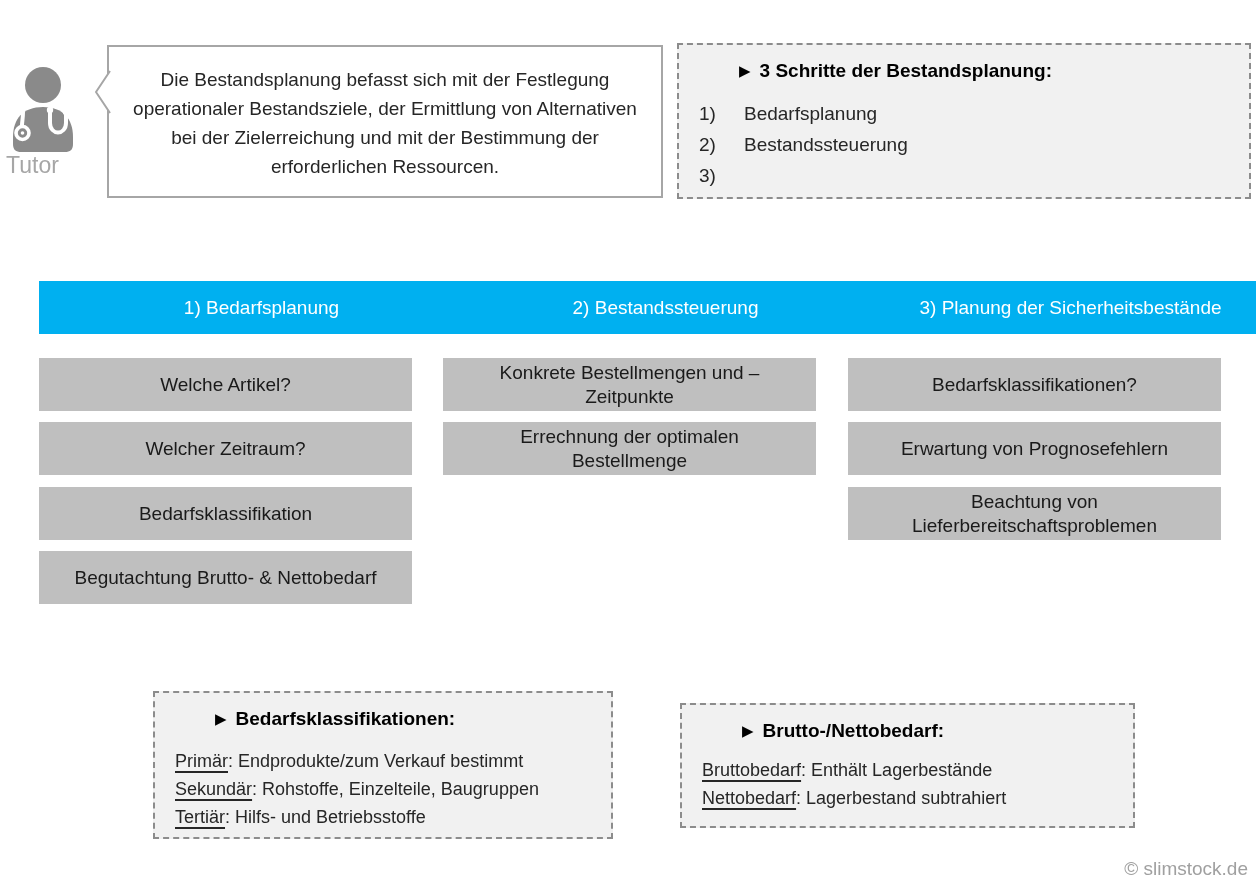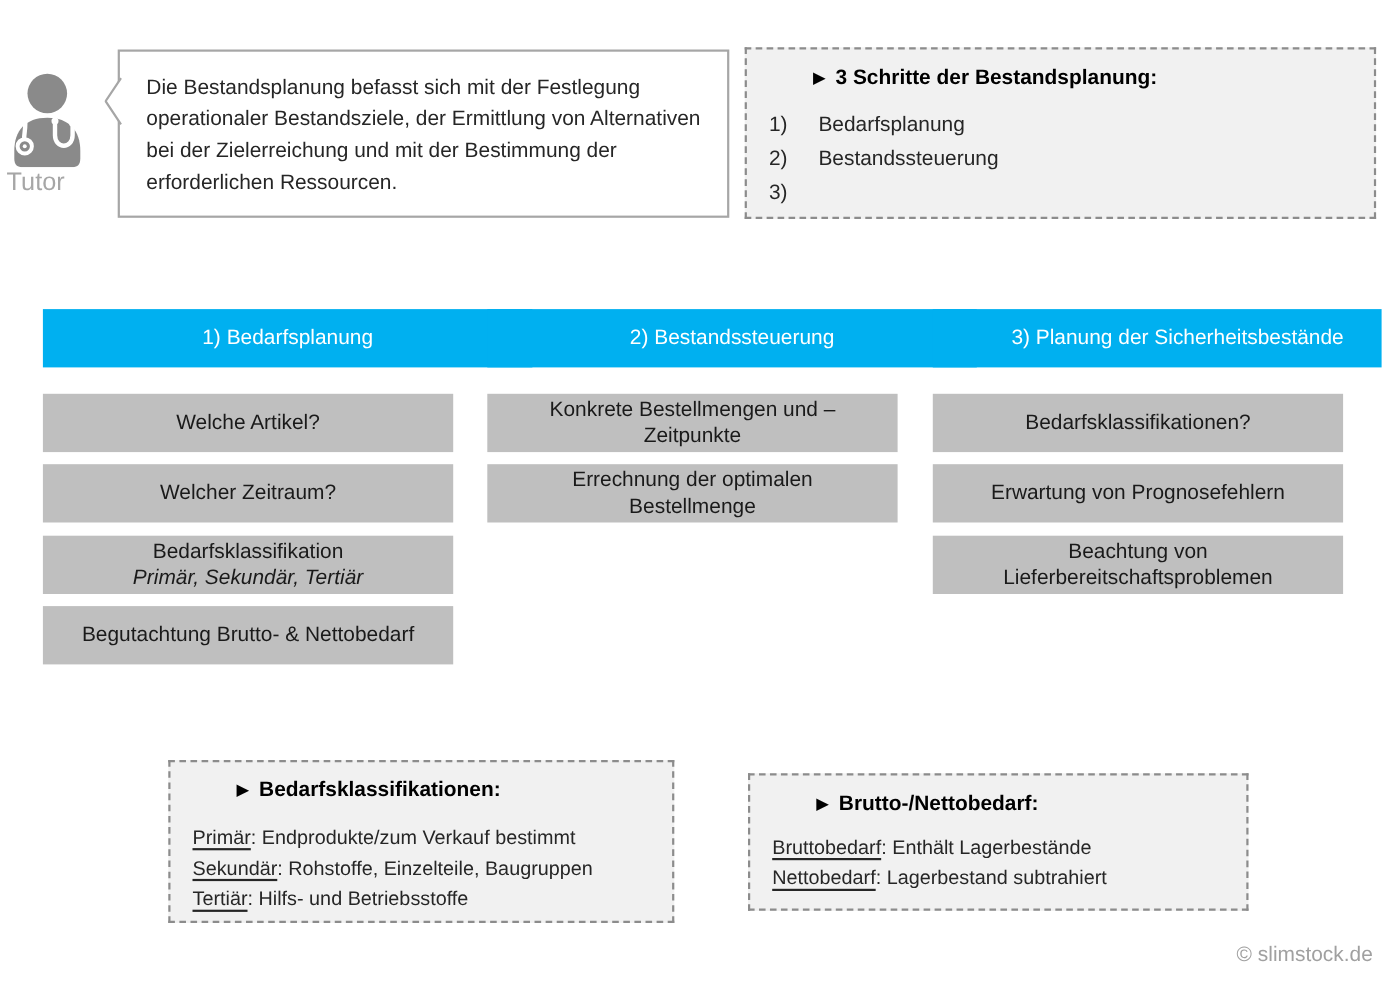--- a/index.html
+++ b/index.html
@@ -27,21 +27,21 @@
     position:absolute;left:6px;top:152px;width:76px;text-align:left;
     font-size:23px;color:var(--muted-gray);
   }
 
   
   .bubble{
     position:absolute;left:107px;top:45px;width:556px;height:153px;
     background:#fff;border:2px solid var(--bubble-border);
     padding:18px 24px;
   }
-  .bubble p{font-size:19px;line-height:29px;color:var(--text-dark);}
+  .bubble p{font-size:19px;line-height:29px;color:var(--text-dark);text-align:center;}
   .bubble .notch{position:absolute;left:-14px;top:23px;}
 
   
   .panel{
     position:absolute;background:var(--panel-bg);
     border:2px dashed var(--panel-border);
     padding:15px 20px;
   }
   .panel-title{font-weight:bold;font-size:19px;color:#000;padding-left:40px;}
   .tri{font-size:15px;margin-right:9px;position:relative;top:-1px;color:#000;}
@@ -117,21 +117,20 @@
 <div class="col-header" style="left:848px">3) Planung der Sicherheitsbestände</div>
 
 <div class="gbox" style="left:39px;top:358px">
   <span>Welche Artikel?</span>
 </div>
 <div class="gbox" style="left:39px;top:422px">
   <span>Welcher Zeitraum?</span>
 </div>
 <div class="gbox" style="left:39px;top:487px">
   <span>Bedarfsklassifikation</span>
-  <span class="italic">Primär, Sekundär, Tertiär</span>
 </div>
 <div class="gbox" style="left:39px;top:551px">
   <span>Begutachtung Brutto- &amp; Nettobedarf</span>
 </div>
 
 <div class="gbox" style="left:443px;top:358px">
   <span>Konkrete Bestellmengen und –
 Zeitpunkte</span>
 </div>
 <div class="gbox" style="left:443px;top:422px">

